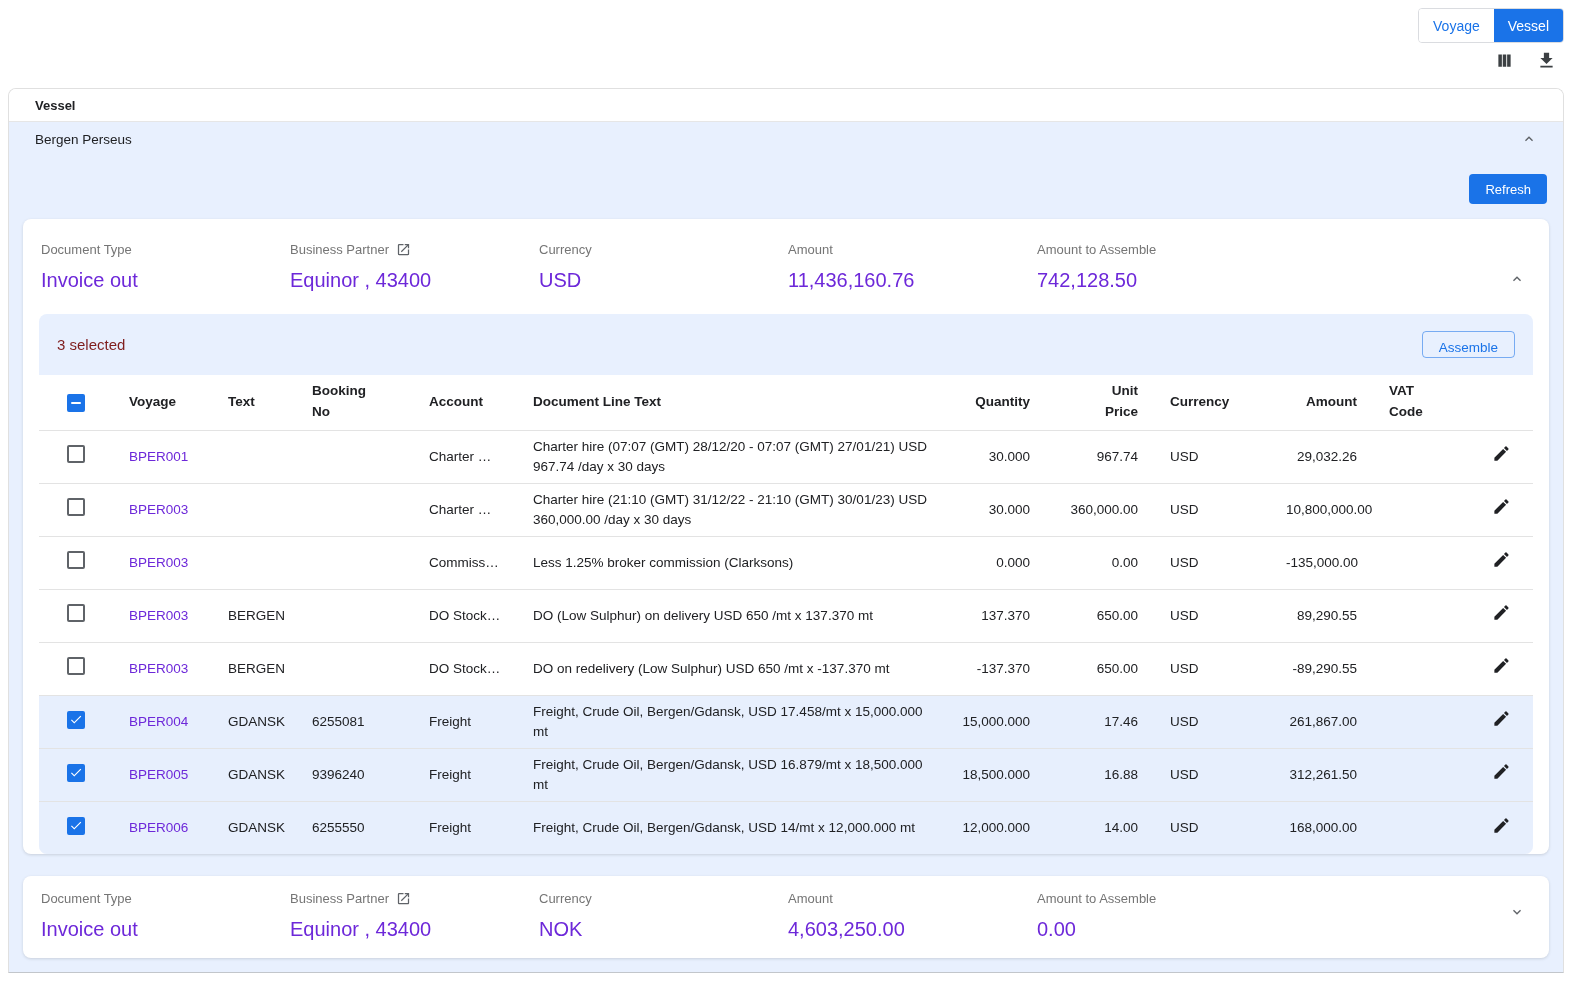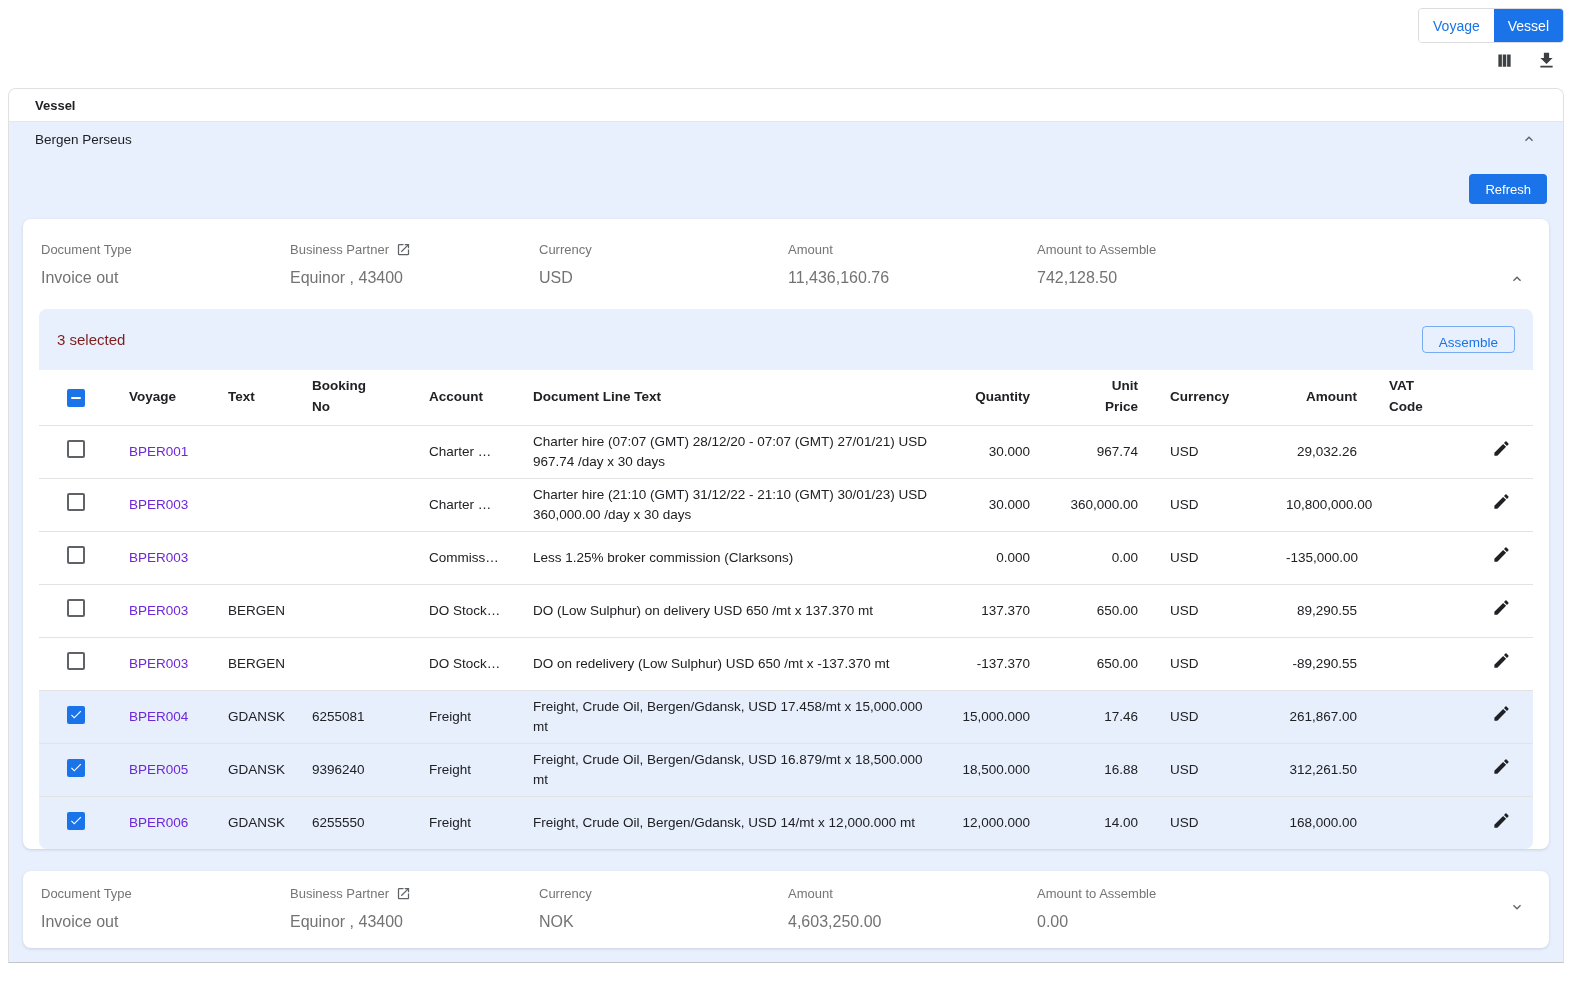--- a/index.html
+++ b/index.html
@@ -35,21 +35,21 @@
   
   .card { background:#fff; border-radius:8px; margin:0 14px;
     box-shadow:0 1px 3px rgba(60,64,67,.18); position:relative; }
   .card.first { margin-bottom:22px; }
   .summary { display:grid; grid-template-columns:repeat(5,249px) 1fr;
     padding:23px 86px 22px 18px; }
   .field-label { font-size:13px; color:#757575; margin-bottom:12px; display:flex;
     align-items:center; gap:7px; }
   .field-label .ext-icon { width:15px; height:15px; display:inline-flex; cursor:pointer; }
   .field-label .ext-icon svg { width:15px; height:15px; fill:#5f6368; }
-  .field-value { font-size:16px; color:#737373; }
+  .field-value { font-size:20px; color:#6d28d9; }
   .card-chev { position:absolute; right:24px; }
   .card-chev.up { top:52px; }
   .card-chev.down { top:28px; }
 
   
   .panel { margin:0 16px 8px 16px; background:#e8f0fe; border-radius:8px; overflow:hidden; }
   .selbar { height:61px; display:flex; align-items:center; justify-content:space-between;
     padding:0 18px 0 18px; }
   .sel-count { font-size:15px; color:#7f1d1d; }
   .btn-outlined { height:27px; padding:8px 16px; background:transparent; color:#1a73e8;

